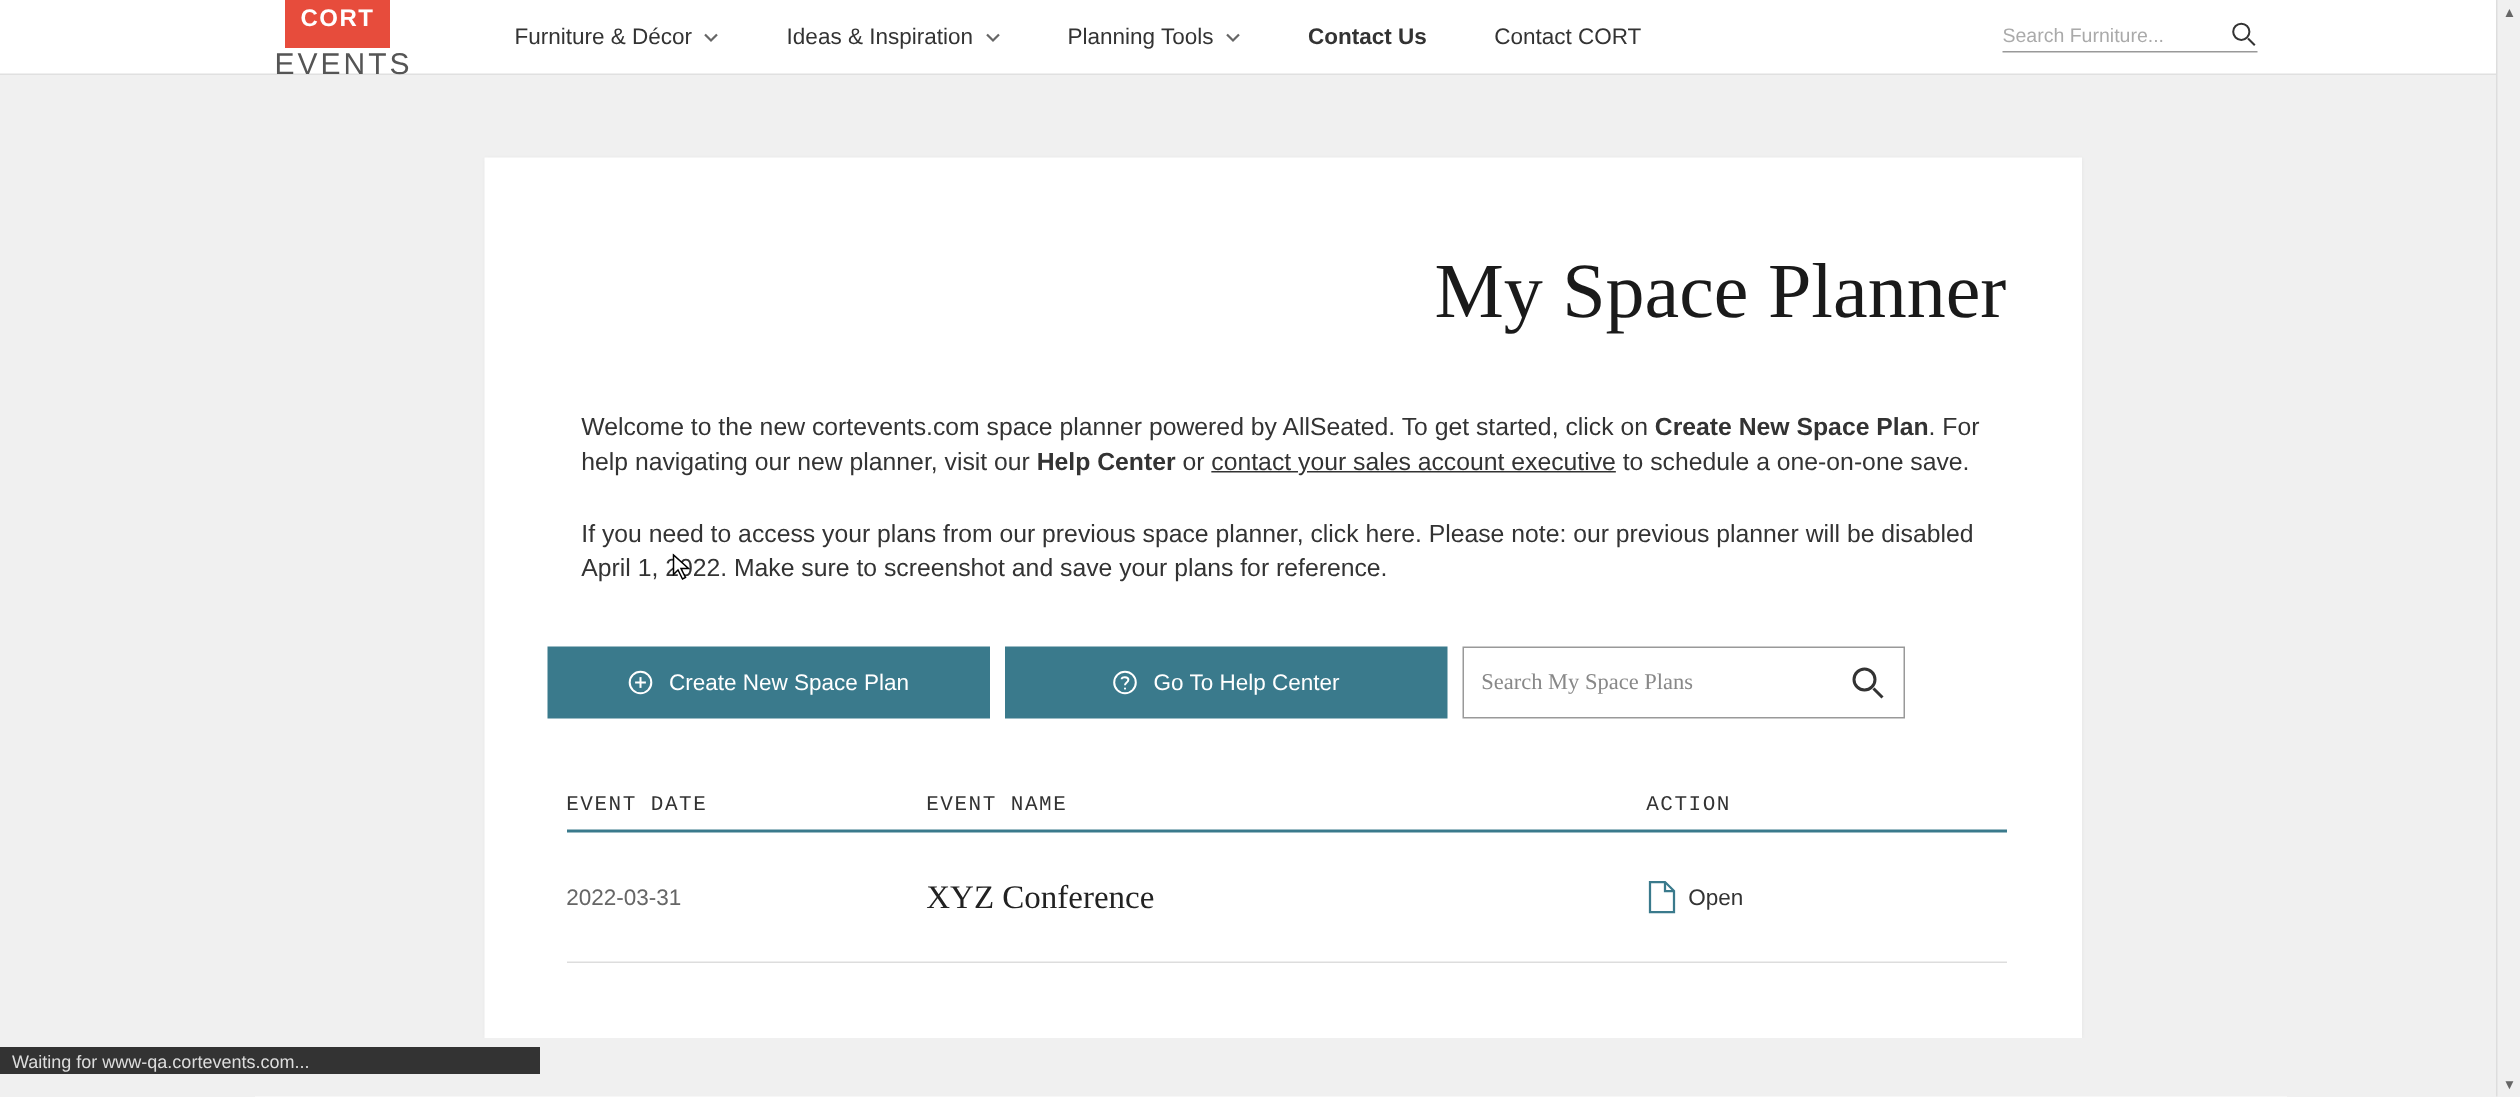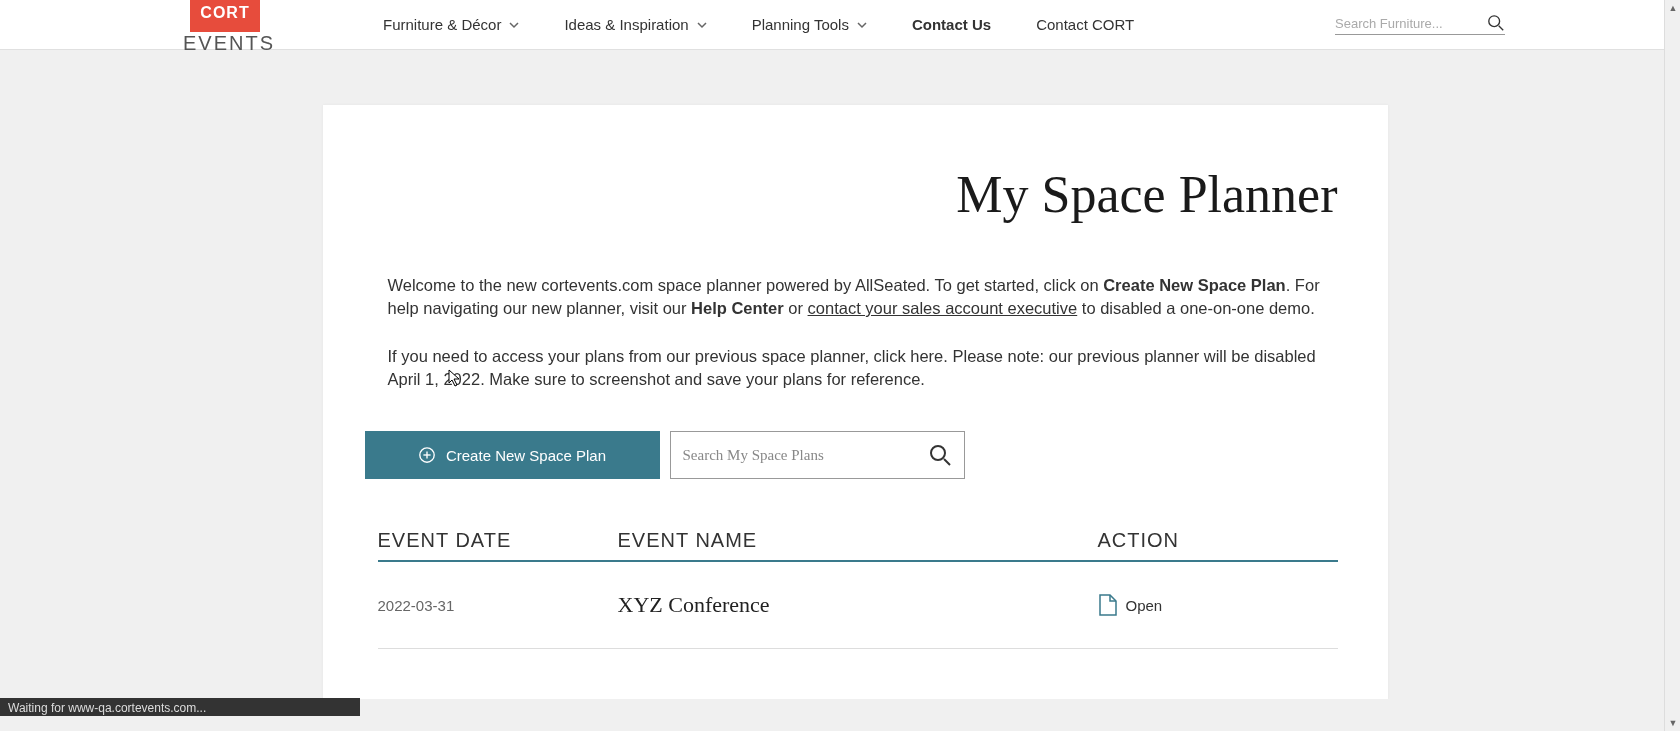--- a/index.html
+++ b/index.html
@@ -37,21 +37,21 @@
     .logo-text {
       color: #555;
       font-size: 20px;
       letter-spacing: 2px;
       margin-left: 8px;
       font-weight: 400;
     }
     .nav {
       display: flex;
       align-items: center;
-      margin-left: 108px;
+      margin-left: 68px;
       gap: 45px;
     }
     .nav-item {
       display: flex;
       align-items: center;
       gap: 8px;
       color: #333;
       font-size: 15px;
       cursor: pointer;
     }
@@ -187,24 +187,25 @@
     }
     .table {
       width: 100%;
     }
     .thead {
       display: flex;
       border-bottom: 2px solid #3a7a8c;
       padding-bottom: 8px;
     }
     .th {
-      font-size: 20px;
+      font-size: 14px;
       font-weight: 500;
       letter-spacing: 1px;
       color: #333;
+      font-family: Liberation Mono, monospace;
     }
     .col-date { width: 240px; }
     .col-name { flex: 1; }
     .col-action { width: 240px; }
     .trow {
       display: flex;
       align-items: center;
       border-bottom: 1px solid #ddd;
       padding: 30px 0;
     }
@@ -308,38 +309,46 @@
         <line x1="13" y1="13" x2="18" y2="18" stroke="#333" stroke-width="1.5"></line>
       </svg>
   </div>
 </header>
 
 <div class="page-body">
   <div class="card">
     <h1 class="page-title">My Space Planner</h1>
 
     <p class="intro">
-      <span>Welcome to the new cortevents.com space planner powered by AllSeated.  To get started, click on </span><b>Create New Space Plan</b><span>.  For help navigating our new planner, visit our </span><b>Help Center</b><span> or </span><span class="link">contact your sales account executive</span><span> to disabled a one-on-one demo.</span>
+      <span>Welcome to the new cortevents.com space planner powered by AllSeated.  To get started, click on </span><b>Create New Space Plan</b><span>.  For help navigating our new planner, visit our </span><b>Help Center</b><span> or </span><span class="link">contact your sales account executive</span><span> to schedule a one-on-one save.</span>
     </p>
 
     <p class="intro2">
       <span>If you need to access your plans from our previous space planner, click here.  Please note: our previous planner will be disabled April 1, 2022.  Make sure to screenshot and save your plans for reference.</span>
       <svg class="cursor-img" viewBox="0 0 14 18">
           <path d="M1 1 L1 14 L4 11 L7 17 L9 16 L6 10 L11 10 Z" fill="#fff" stroke="#000" stroke-width="1"></path>
         </svg>
     </p>
 
     <div class="action-row">
       <button class="btn">
         <svg class="btn-icon" viewBox="0 0 20 20">
             <circle cx="10" cy="10" r="8" stroke="#fff" stroke-width="1.5" fill="none"></circle>
             <line x1="10" y1="6" x2="10" y2="14" stroke="#fff" stroke-width="1.5"></line>
             <line x1="6" y1="10" x2="14" y2="10" stroke="#fff" stroke-width="1.5"></line>
           </svg>
         <span>Create New Space Plan</span>
+      </button>
+      <button class="btn">
+        <svg class="btn-icon" viewBox="0 0 20 20">
+            <circle cx="10" cy="10" r="8" stroke="#fff" stroke-width="1.5" fill="none"></circle>
+            <path d="M7.5 7.5 C7.5 5.5 12.5 5.5 12.5 8 C12.5 10 10 10 10 12" stroke="#fff" stroke-width="1.5" fill="none"></path>
+            <circle cx="10" cy="14.5" r="0.8" fill="#fff"></circle>
+          </svg>
+        <span>Go To Help Center</span>
       </button>
       <div class="plan-search">
         <input placeholder="Search My Space Plans" style="">
         <svg class="plan-search-icon" viewBox="0 0 24 24">
             <circle cx="10" cy="10" r="7" stroke="#333" stroke-width="2" fill="none"></circle>
             <line x1="16" y1="16" x2="22" y2="22" stroke="#333" stroke-width="2"></line>
           </svg>
       </div>
     </div>
 

